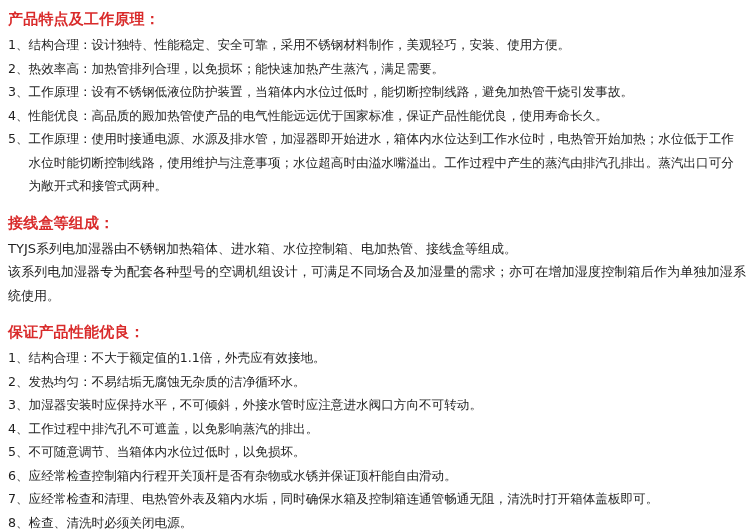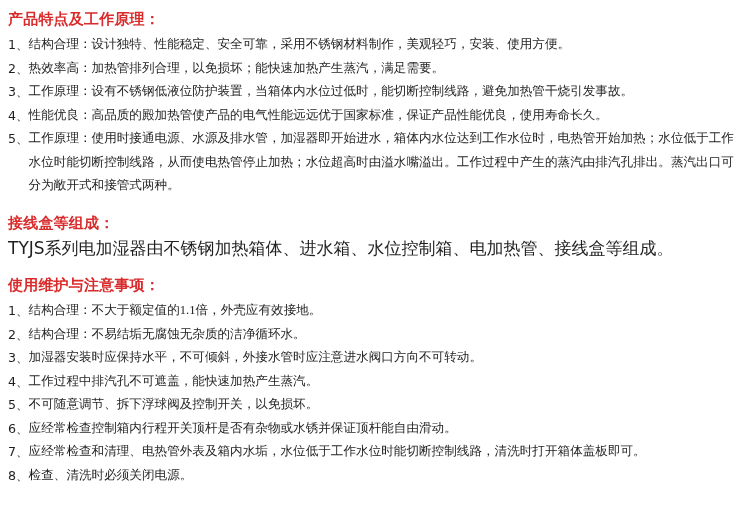--- a/index.html
+++ b/index.html
@@ -22,21 +22,21 @@
   }
   .section-heading {
     color: #d92b2b;
     font-weight: bold;
     font-size: 15px;
     line-height: 23px;
     margin: 0 0 2px 0;
     letter-spacing: 0.2px;
   }
   .para {
-    font-size: 17px;
+    font-size: 13px;
     line-height: 23.5px;
     margin: 0;
     color: #1f1f1f;
     text-align: justify;
   }
   .list {
     margin: 0;
     padding: 0;
     list-style: none;
   }
@@ -47,21 +47,20 @@
     color: #1f1f1f;
     display: flex;
     align-items: flex-start;
   }
   .list li .num {
     flex: 0 0 auto;
     white-space: nowrap;
   }
   .list li .txt {
     flex: 1 1 auto;
-    font-family: Liberation Serif, serif;
   }
   .block {
     margin-bottom: 14px;
   }
 </style>
 </head>
 <body>
 
 <div class="page">
 
@@ -79,60 +78,61 @@
       <li>
         <span class="num">3、</span>
         <span class="txt">工作原理：设有不锈钢低液位防护装置，当箱体内水位过低时，能切断控制线路，避免加热管干烧引发事故。</span>
       </li>
       <li>
         <span class="num">4、</span>
         <span class="txt">性能优良：高品质的殿加热管使产品的电气性能远远优于国家标准，保证产品性能优良，使用寿命长久。</span>
       </li>
       <li>
         <span class="num">5、</span>
-        <span class="txt">工作原理：使用时接通电源、水源及排水管，加湿器即开始进水，箱体内水位达到工作水位时，电热管开始加热；水位低于工作水位时能切断控制线路，从而使电热管停止加热；水位超高时由溢水嘴溢出。工作过程中产生的蒸汽由排汽孔排出。蒸汽出口可分为敞开式和接管式两种。</span>
+        <span class="txt">工作原理：使用时接通电源、水源及排水管，加湿器即开始进水，箱体内水位达到工作水位时，电热管开始加热；水位低于工作水位时能切断控制线路，使用维护与注意事项；水位超高时由溢水嘴溢出。工作过程中产生的蒸汽由排汽孔排出。蒸汽出口可分为敞开式和接管式两种。</span>
       </li>
     </ul>
   </div>
 
   <div class="block">
     <div class="section-heading">接线盒等组成：</div>
     <p class="para">TYJS系列电加湿器由不锈钢加热箱体、进水箱、水位控制箱、电加热管、接线盒等组成。</p>
+    <p class="para">该系列电加湿器专为配套各种型号的空调机组设计，可满足不同场合及加湿量的需求；亦可在增加湿度控制箱后作为单独加湿系统使用。</p>
   </div>
 
   <div class="block">
-    <div class="section-heading">使用维护与注意事项：</div>
+    <div class="section-heading">保证产品性能优良：</div>
     <ul class="list">
       <li>
         <span class="num">1、</span>
         <span class="txt">结构合理：不大于额定值的1.1倍，外壳应有效接地。</span>
       </li>
       <li>
         <span class="num">2、</span>
-        <span class="txt">结构合理：不易结垢无腐蚀无杂质的洁净循环水。</span>
+        <span class="txt">发热均匀：不易结垢无腐蚀无杂质的洁净循环水。</span>
       </li>
       <li>
         <span class="num">3、</span>
         <span class="txt">加湿器安装时应保持水平，不可倾斜，外接水管时应注意进水阀口方向不可转动。</span>
       </li>
       <li>
         <span class="num">4、</span>
-        <span class="txt">工作过程中排汽孔不可遮盖，能快速加热产生蒸汽。</span>
+        <span class="txt">工作过程中排汽孔不可遮盖，以免影响蒸汽的排出。</span>
       </li>
       <li>
         <span class="num">5、</span>
-        <span class="txt">不可随意调节、拆下浮球阀及控制开关，以免损坏。</span>
+        <span class="txt">不可随意调节、当箱体内水位过低时，以免损坏。</span>
       </li>
       <li>
         <span class="num">6、</span>
         <span class="txt">应经常检查控制箱内行程开关顶杆是否有杂物或水锈并保证顶杆能自由滑动。</span>
       </li>
       <li>
         <span class="num">7、</span>
-        <span class="txt">应经常检查和清理、电热管外表及箱内水垢，水位低于工作水位时能切断控制线路，清洗时打开箱体盖板即可。</span>
+        <span class="txt">应经常检查和清理、电热管外表及箱内水垢，同时确保水箱及控制箱连通管畅通无阻，清洗时打开箱体盖板即可。</span>
       </li>
       <li>
         <span class="num">8、</span>
         <span class="txt">检查、清洗时必须关闭电源。</span>
       </li>
 
     </ul>
   </div>
 
 </div>

